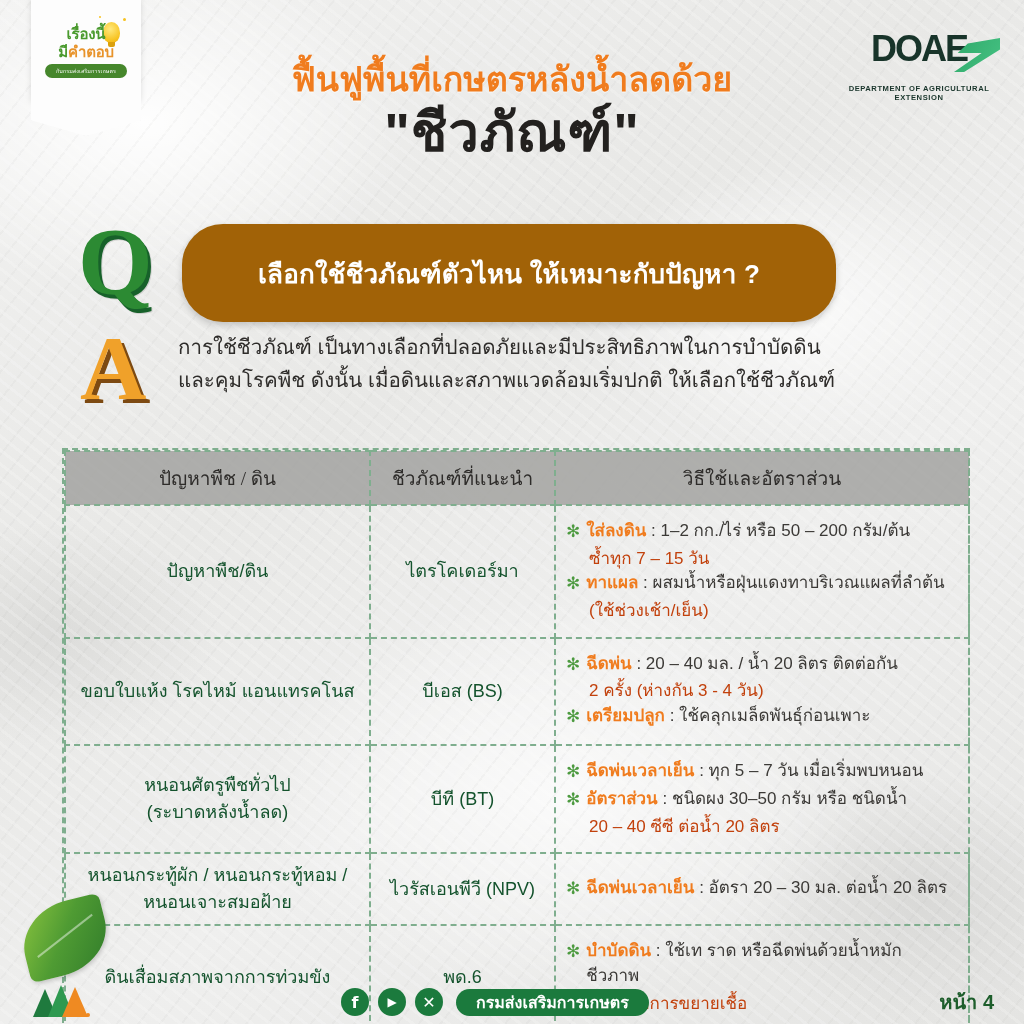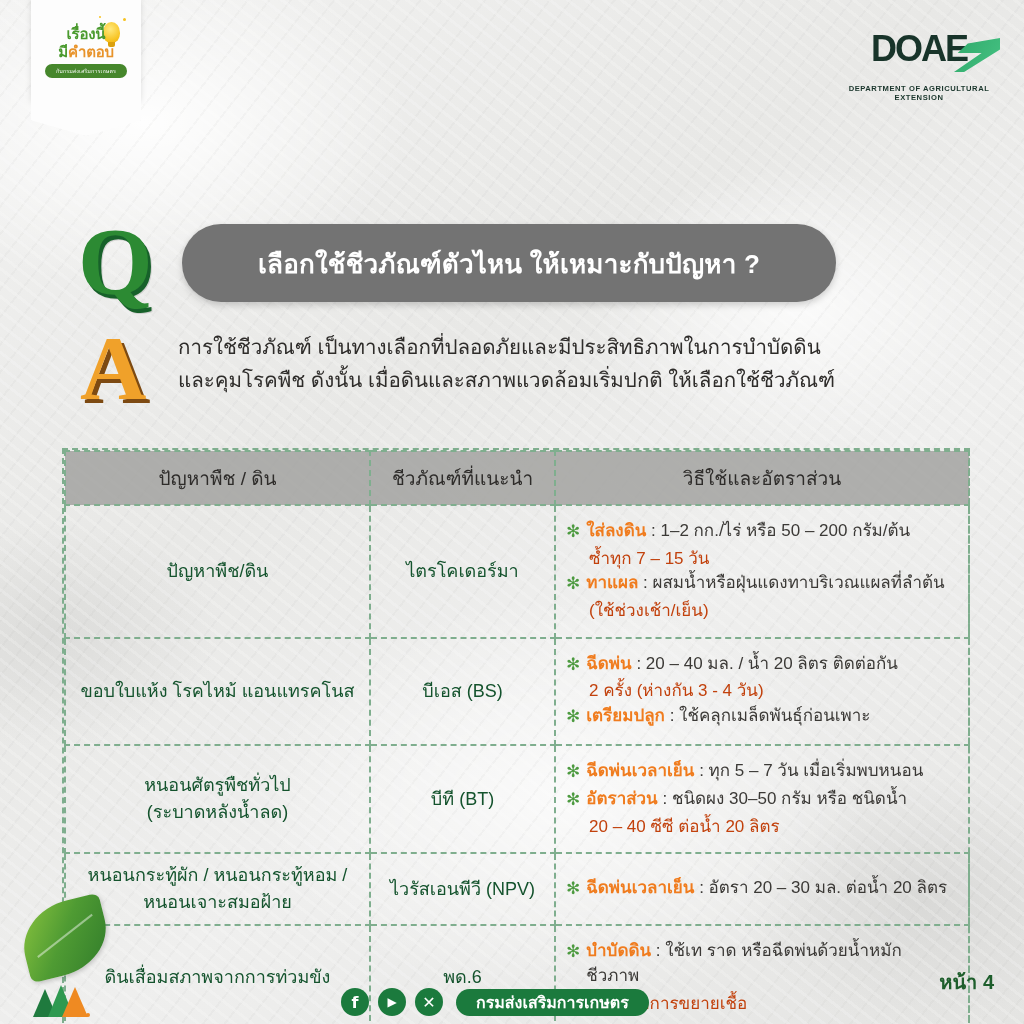--- a/index.html
+++ b/index.html
@@ -88,22 +88,22 @@
   }
 
   
   .qrow{position:absolute;left:78px;top:218px;width:880px;height:100px;}
   .qletter{
     position:absolute;left:0;top:-4px;font-size:96px;font-weight:bold;line-height:1;
     color:#2c8a33;text-shadow:3px 4px 0 #17612a, 4px 5px 0 rgba(0,0,0,.12);
     font-family:"Liberation Serif",serif;
   }
   .qpill{
-    position:absolute;left:104px;top:6px;width:654px;height:78px;
-    background:#737373;border-radius:41px;
+    position:absolute;left:104px;top:6px;width:654px;height:98px;
+    background:#a16207;border-radius:41px;
     display:flex;align-items:center;justify-content:center;
     box-shadow:0 3px 7px rgba(0,0,0,.18);
   }
   .qpill span{color:#fff;font-size:26px;font-weight:bold;letter-spacing:.2px;}
 
   
   .arow{position:absolute;left:78px;top:330px;width:890px;}
   .aletter{
     position:absolute;left:2px;top:-8px;font-size:92px;font-weight:bold;line-height:1;
     color:#f0a12a;text-shadow:4px 4px 0 #7d4a12;
@@ -117,21 +117,21 @@
     position:absolute;left:62px;top:448px;width:904px;
     border:2px dashed #7fae8e;border-collapse:collapse;
   }
   table{border-collapse:collapse;width:100%;table-layout:fixed;}
   col.c1{width:305px;} col.c2{width:185px;} col.c3{width:414px;}
   th,td{
     border:2px dashed #7fae8e;padding:0;vertical-align:middle;
   }
   thead th{
     background:rgba(160,160,158,.82);height:52px;
-    color:#2e2c2a;font-size:19px;font-weight:normal;text-align:center;
+    color:#2e2c2a;font-size:19px;font-weight:normal;text-align:center;font-family:Liberation Serif, serif;
   }
   td.cell-a,td.cell-b{text-align:center;color:#14532d;font-size:18px;line-height:1.5;padding:8px 10px;}
   td.cell-c{padding:13px 14px 13px 10px;}
   .bullet-line{display:flex;align-items:flex-start;margin-bottom:3px;}
   .ast{
     color:#4c9a3f;font-size:17px;line-height:1.45;margin-right:6px;flex:0 0 auto;
     font-family:"DejaVu Sans",sans-serif;
   }
   .blabel{color:#f07c1e;font-weight:bold;font-size:17px;line-height:1.45;}
   .btext{color:#3b3936;font-size:17px;line-height:1.45;}
@@ -164,21 +164,21 @@
     width:28px;height:28px;border-radius:50%;background:#1b7a3d;color:#fff;
     display:flex;align-items:center;justify-content:center;font-size:16px;font-weight:bold;
     font-family:"DejaVu Sans",sans-serif;
   }
   .sic.yt{font-size:12px;}
   .orgpill{
     margin-left:4px;height:27px;padding:0 20px;background:#1b7a3d;border-radius:14px;
     display:flex;align-items:center;color:#fff;font-size:16px;font-weight:bold;
   }
   .pageno{
-    position:absolute;right:30px;bottom:26px;color:#1e5e2c;font-size:20px;font-weight:bold;
+    position:absolute;right:30px;bottom:6px;color:#1e5e2c;font-size:20px;font-weight:bold;
   }
 </style>
 </head>
 <body>
 
 <div id="bg"></div>
 
 <div class="wrap">
 
   <div class="badge">
@@ -194,20 +194,24 @@
     <div class="b-l2"><b>มี</b><span>คำตอบ</span></div>
     <div class="b-sub">กับกรมส่งเสริมการเกษตร</div>
   </div>
 
   <div class="doae">
     <div class="mark">DOAE</div>
     <div class="leafmark"></div>
     <div class="sub">DEPARTMENT OF AGRICULTURAL EXTENSION</div>
   </div>
 
+  <div class="headline">
+    <div class="l1">ฟื้นฟูพื้นที่เกษตรหลังน้ำลดด้วย</div>
+    <div class="l2">"ชีวภัณฑ์"</div>
+  </div>
 
   <div class="qrow">
     <div class="qletter">Q</div>
     <div class="qpill">
       <span>เลือกใช้ชีวภัณฑ์ตัวไหน ให้เหมาะกับปัญหา ?</span>
     </div>
   </div>
 
   <div class="arow">
     <div class="aletter">A</div>

